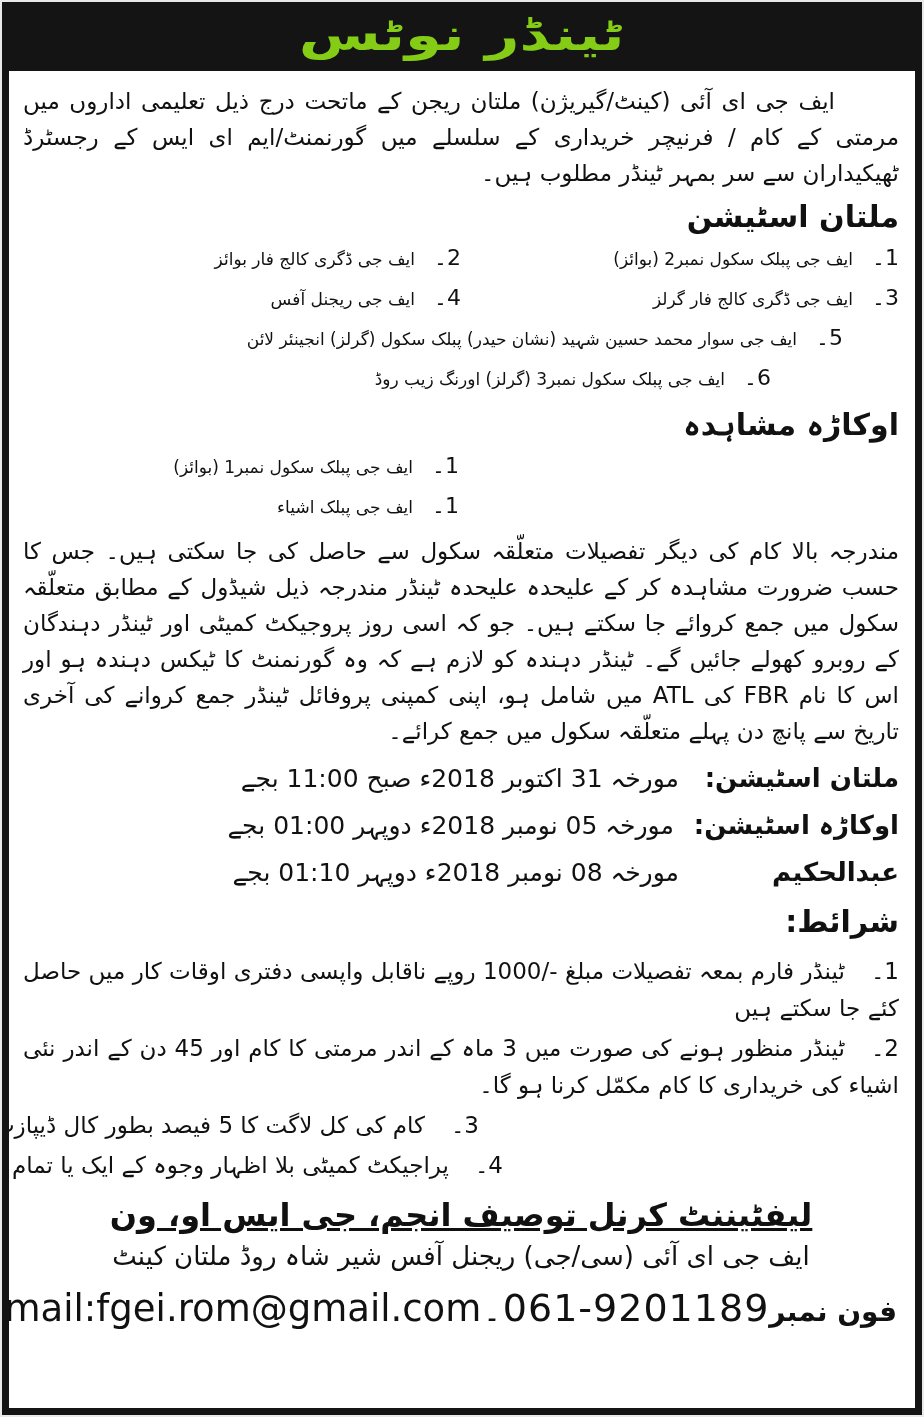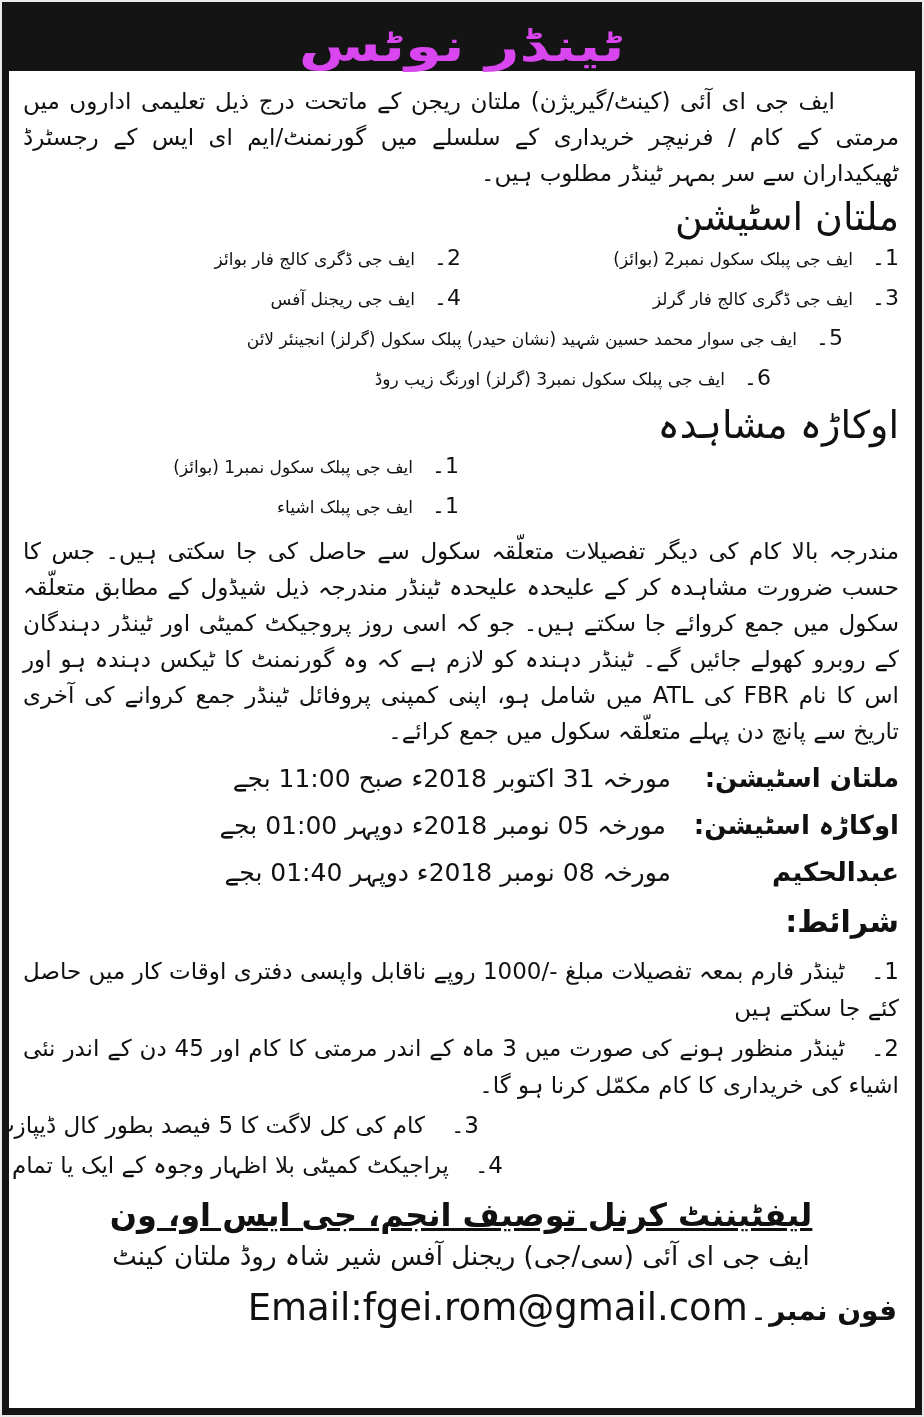--- a/index.html
+++ b/index.html
@@ -7,52 +7,52 @@
     width:924px;height:1417px;position:relative;
     font-family:"DejaVu Sans",sans-serif;color:#111;
   }
   .ad-frame{
     position:absolute;top:2px;left:2px;right:2px;bottom:2px;
     background:#fff;border:7px solid #141414;
     box-sizing:border-box;overflow:hidden;
   }
   
   .banner{
-    background:#141414;color:#d946ef;
-    height:62px;display:flex;align-items:flex-end;justify-content:center;
+    background:#141414;color:#84cc16;
+    height:62px;display:flex;align-items:flex-start;justify-content:center;
   }
   .banner-title{
     font-size:44px;font-weight:bold;letter-spacing:1px;
     transform:scaleX(1.35);transform-origin:center;
   }
   
   .content{padding:6px 16px 0 14px;direction:rtl;}
   .para{
     font-size:23px;line-height:36px;text-align:justify;
     margin:6px 0 2px;
   }
   .para.indent{text-indent:64px;}
   .station-heading{
-    font-size:38px;font-weight:normal;margin:8px 0 4px;line-height:36px;
+    font-size:30px;font-weight:bold;margin:8px 0 4px;line-height:36px;
   }
   
   .two-col-row{display:flex;direction:rtl;}
   .cell{width:50%;display:flex;direction:rtl;align-items:baseline;}
   .item-row{display:flex;direction:rtl;align-items:baseline;}
   .num{
     font-size:22px;min-width:46px;flex:0 0 auto;
     padding-left:10px;box-sizing:border-box;
   }
   .item-label{font-size:17px;line-height:40px;white-space:nowrap;}
   .indent-okara{padding-right:440px;}
   
   .sched{margin-top:8px;}
   .sched-row{display:flex;direction:rtl;align-items:baseline;margin:4px 0;}
   .sched-station{
-    font-size:26px;font-weight:bold;min-width:200px;flex:0 0 auto;line-height:42px;margin-left:8px;
+    font-size:26px;font-weight:bold;min-width:200px;flex:0 0 auto;line-height:42px;
   }
   .sched-date{font-size:25px;line-height:42px;margin-right:20px;white-space:nowrap;}
   
   .terms-heading{font-size:30px;font-weight:bold;margin:10px 0 14px;}
   .term{font-size:23px;line-height:37px;text-align:justify;margin:3px 0;}
   .term .tnum{display:inline-block;margin-left:26px;}
   .term.t3{padding-right:420px;text-align:right;}
   .term.t4{padding-right:396px;text-align:right;}
   .term.t3,.term.t4{white-space:nowrap;}
   
@@ -135,21 +135,21 @@
       <div class="sched-row">
         <span class="sched-station">ملتان اسٹیشن:</span>
         <span class="sched-date">مورخہ 31 اکتوبر 2018ء صبح 11:00 بجے</span>
       </div>
       <div class="sched-row">
         <span class="sched-station">اوکاڑہ اسٹیشن:</span>
         <span class="sched-date">مورخہ 05 نومبر 2018ء دوپہر 01:00 بجے</span>
       </div>
       <div class="sched-row">
         <span class="sched-station">عبدالحکیم</span>
-        <span class="sched-date">مورخہ 08 نومبر 2018ء دوپہر 01:40 بجے</span>
+        <span class="sched-date">مورخہ 08 نومبر 2018ء دوپہر 01:10 بجے</span>
       </div>
     </div>
 
     <div class="terms-heading">شرائط:</div>
 
     <p class="term">
       <span class="tnum">1۔</span><span>ٹینڈر فارم بمعہ تفصیلات مبلغ -/1000 روپے ناقابل واپسی دفتری اوقات کار میں حاصل کئے جا سکتے ہیں</span>
     </p>
     <p class="term">
       <span class="tnum">2۔</span><span>ٹینڈر منظور ہونے کی صورت میں 3 ماہ کے اندر مرمتی کا کام اور 45 دن کے اندر نئی اشیاء کی خریداری کا کام مکمّل کرنا ہو گا۔</span>
@@ -161,18 +161,19 @@
       <span class="tnum">4۔</span><span>پراجیکٹ کمیٹی بلا اظہار وجوہ کے ایک یا تمام ٹینڈر کو مسترد کرنے کی مجاز ہو گی۔</span>
     </p>
 
     <div class="sig">
       <div class="sig-name">لیفٹیننٹ کرنل توصیف انجم، جی ایس او، ون</div>
       <div class="sig-office">ایف جی ای آئی (سی/جی) ریجنل آفس شیر شاہ روڈ ملتان کینٹ</div>
     </div>
 
     <div class="contact">
       <span class="phone-label">فون نمبر</span>
+      <span class="phone-number">061-9201189</span>
       <span class="contact-sep">۔</span>
       <span class="email">Email:fgei.rom@gmail.com</span>
     </div>
 
   </div>
 </div>
 
 </body></html>

